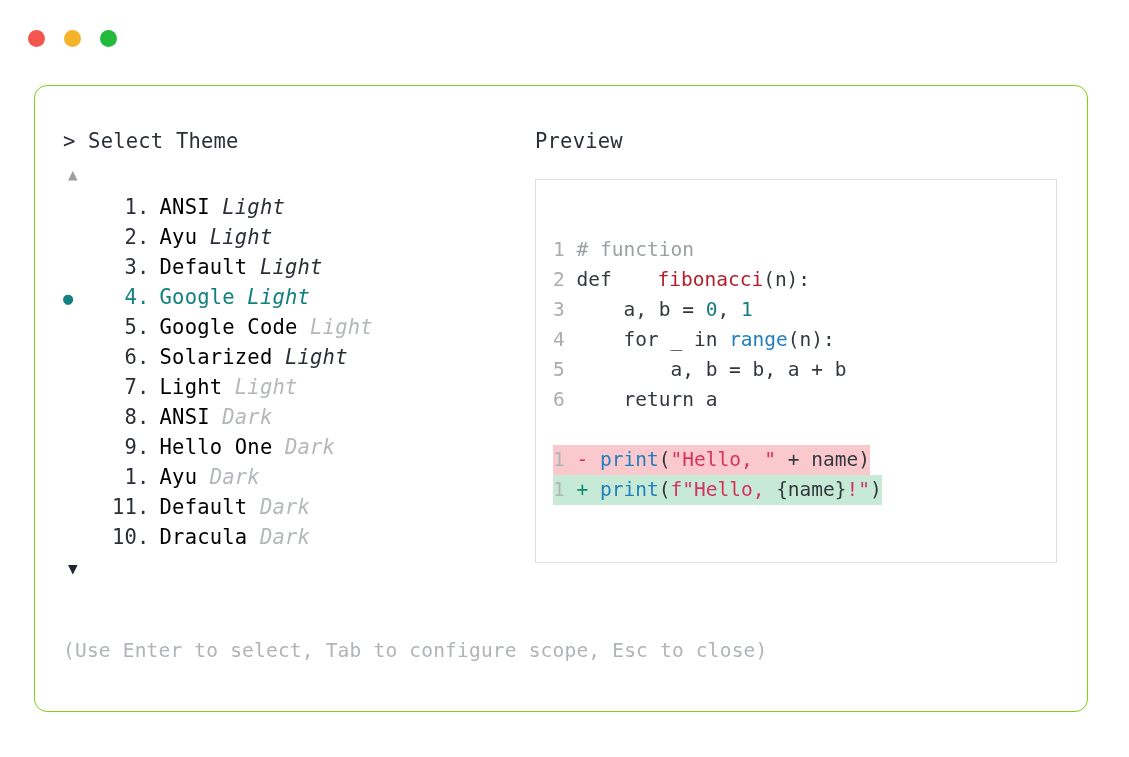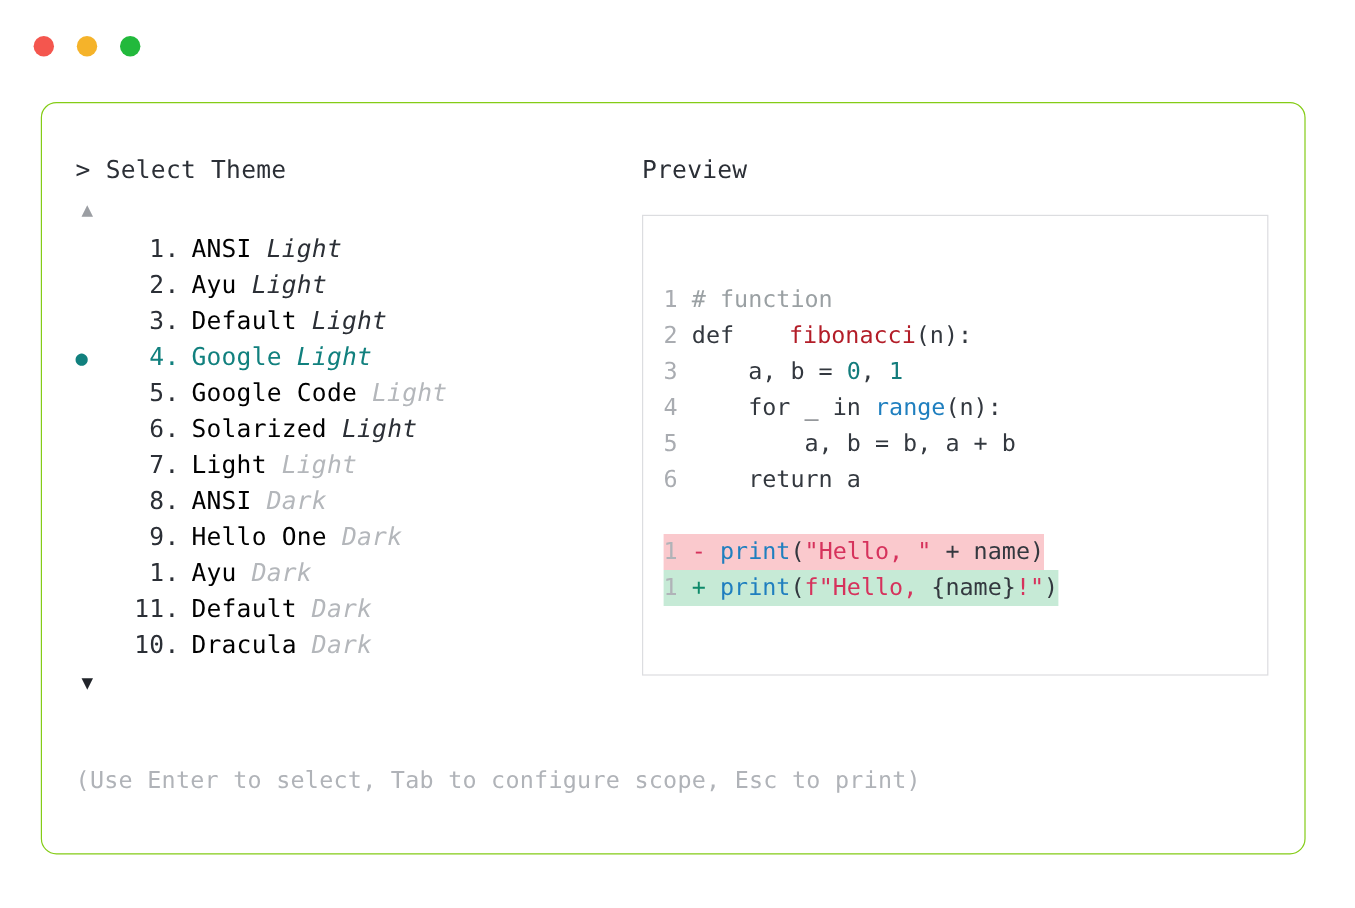--- a/index.html
+++ b/index.html
@@ -201,21 +201,21 @@
           <li class="theme-row"><span class="bullet-cell"></span><span class="num-cell">8</span><span class="dotsep">.</span><span class="name-cell">ANSI</span><span class="variant dim"> Dark</span></li>
           <li class="theme-row"><span class="bullet-cell"></span><span class="num-cell">9</span><span class="dotsep">.</span><span class="name-cell">Hello One</span><span class="variant dim"> Dark</span></li>
           <li class="theme-row"><span class="bullet-cell"></span><span class="num-cell">1</span><span class="dotsep">.</span><span class="name-cell">Ayu</span><span class="variant dim"> Dark</span></li>
           <li class="theme-row"><span class="bullet-cell"></span><span class="num-cell">11</span><span class="dotsep">.</span><span class="name-cell">Default</span><span class="variant dim"> Dark</span></li>
           <li class="theme-row"><span class="bullet-cell"></span><span class="num-cell">10</span><span class="dotsep">.</span><span class="name-cell">Dracula</span><span class="variant dim"> Dark</span></li>
         </ul>
 
       <div class="arrow arrow-down">▼</div>
     </div>
 
-    <div class="hint">(Use Enter to select, Tab to configure scope, Esc to print)</div>
+    <div class="hint">(Use Enter to select, Tab to configure scope, Esc to close)</div>
 
     <div class="right-col">
       <div class="preview-label">Preview</div>
 
       <div class="preview-box">
         <div class="code-area" id="code-area"><div class="code-line"><span class="ln">1</span><span class="tok-plain"> </span><span class="tok-comment"># function</span></div><div class="code-line"><span class="ln">2</span><span class="tok-plain"> </span><span class="tok-kw">def </span><span class="tok-fn">fibonacci</span><span class="tok-plain">(n):</span></div><div class="code-line"><span class="ln">3</span><span class="tok-plain"> </span><span class="tok-plain">    a, b = </span><span class="tok-num">0</span><span class="tok-plain">, </span><span class="tok-num">1</span></div><div class="code-line"><span class="ln">4</span><span class="tok-plain"> </span><span class="tok-plain">    for _ in </span><span class="tok-builtin">range</span><span class="tok-plain">(n):</span></div><div class="code-line"><span class="ln">5</span><span class="tok-plain"> </span><span class="tok-plain">        a, b = b, a + b</span></div><div class="code-line"><span class="ln">6</span><span class="tok-plain"> </span><span class="tok-plain">    return a</span></div><div class="code-gap"></div><div><span class="diff-line diff-del"><span class="diff-ln">1</span><span class="tok-plain"> </span><span class="diff-marker-del">-</span><span class="tok-plain"> </span><span class="tok-builtin">print</span><span class="tok-plain">(</span><span class="tok-str">"Hello, "</span><span class="tok-plain"> + name)</span></span></div><div><span class="diff-line diff-add"><span class="diff-ln">1</span><span class="tok-plain"> </span><span class="diff-marker-add">+</span><span class="tok-plain"> </span><span class="tok-builtin">print</span><span class="tok-plain">(</span><span class="tok-str">f"Hello, </span><span class="tok-plain">{name}</span><span class="tok-str">!"</span><span class="tok-plain">)</span></span></div></div>
       </div>
     </div>
 
   </div>

